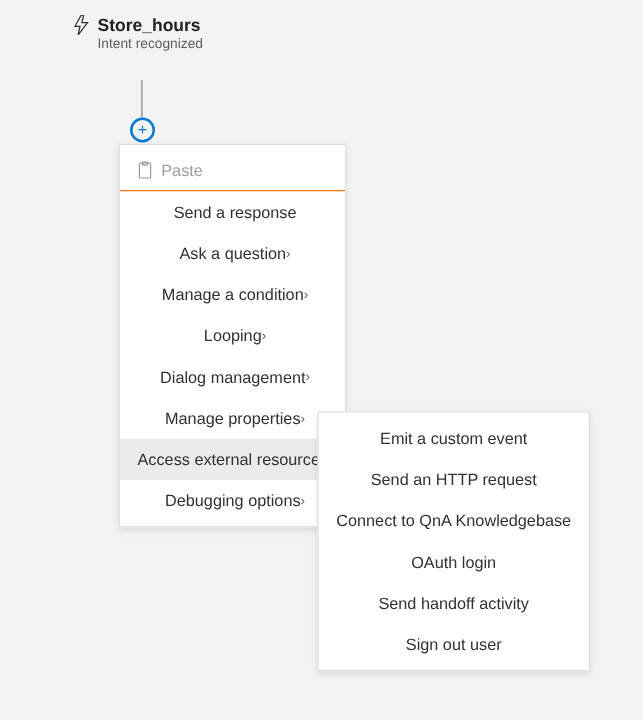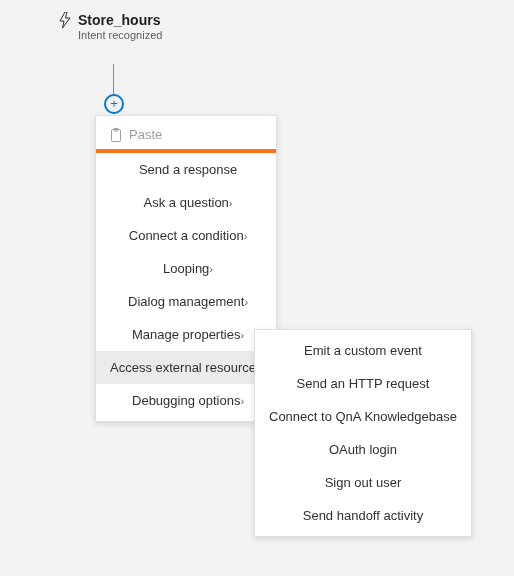--- a/index.html
+++ b/index.html
@@ -91,21 +91,21 @@
       padding: 0 10px 0 14px;
       cursor: pointer;
       font-size: 13px;
       color: #323130;
     }
     .menu-item.hovered { background: #edebe9; }
     .menu-item.paste {
       color: #a19f9d;
       gap: 7px;
       justify-content: flex-start;
-      border-bottom: 4px solid #f97316;
+      border-bottom: 1px solid #f97316;
     }
     .menu-item .chevron {
       color: #605e5c;
       font-size: 11px;
     }
     .clipboard-icon svg { display: block; }
     .highlight-box {
       border: 2.5px solid #d13438;
     }
     .secondary .menu-item {
@@ -144,21 +144,21 @@
     </div>
 
     <div class="menu-item">
       <span>Send a response</span>
     </div>
     <div class="menu-item">
       <span>Ask a question</span>
       <span class="chevron">›</span>
     </div>
     <div class="menu-item">
-      <span>Connect a condition</span>
+      <span>Manage a condition</span>
       <span class="chevron">›</span>
     </div>
     <div class="menu-item">
       <span>Looping</span>
       <span class="chevron">›</span>
     </div>
     <div class="menu-item">
       <span>Dialog management</span>
       <span class="chevron">›</span>
     </div>
@@ -183,20 +183,20 @@
     <div class="menu-item">
       <span>Send an HTTP request</span>
     </div>
     <div class="menu-item">
       <span>Connect to QnA Knowledgebase</span>
     </div>
     <div class="menu-item">
       <span>OAuth login</span>
     </div>
     <div class="menu-item">
+      <span>Send handoff activity</span>
+    </div>
+    <div class="menu-item">
       <span>Sign out user</span>
     </div>
-    <div class="menu-item">
-      <span>Send handoff activity</span>
-    </div>
   </div>
 
 </div>
 
 </body></html>

